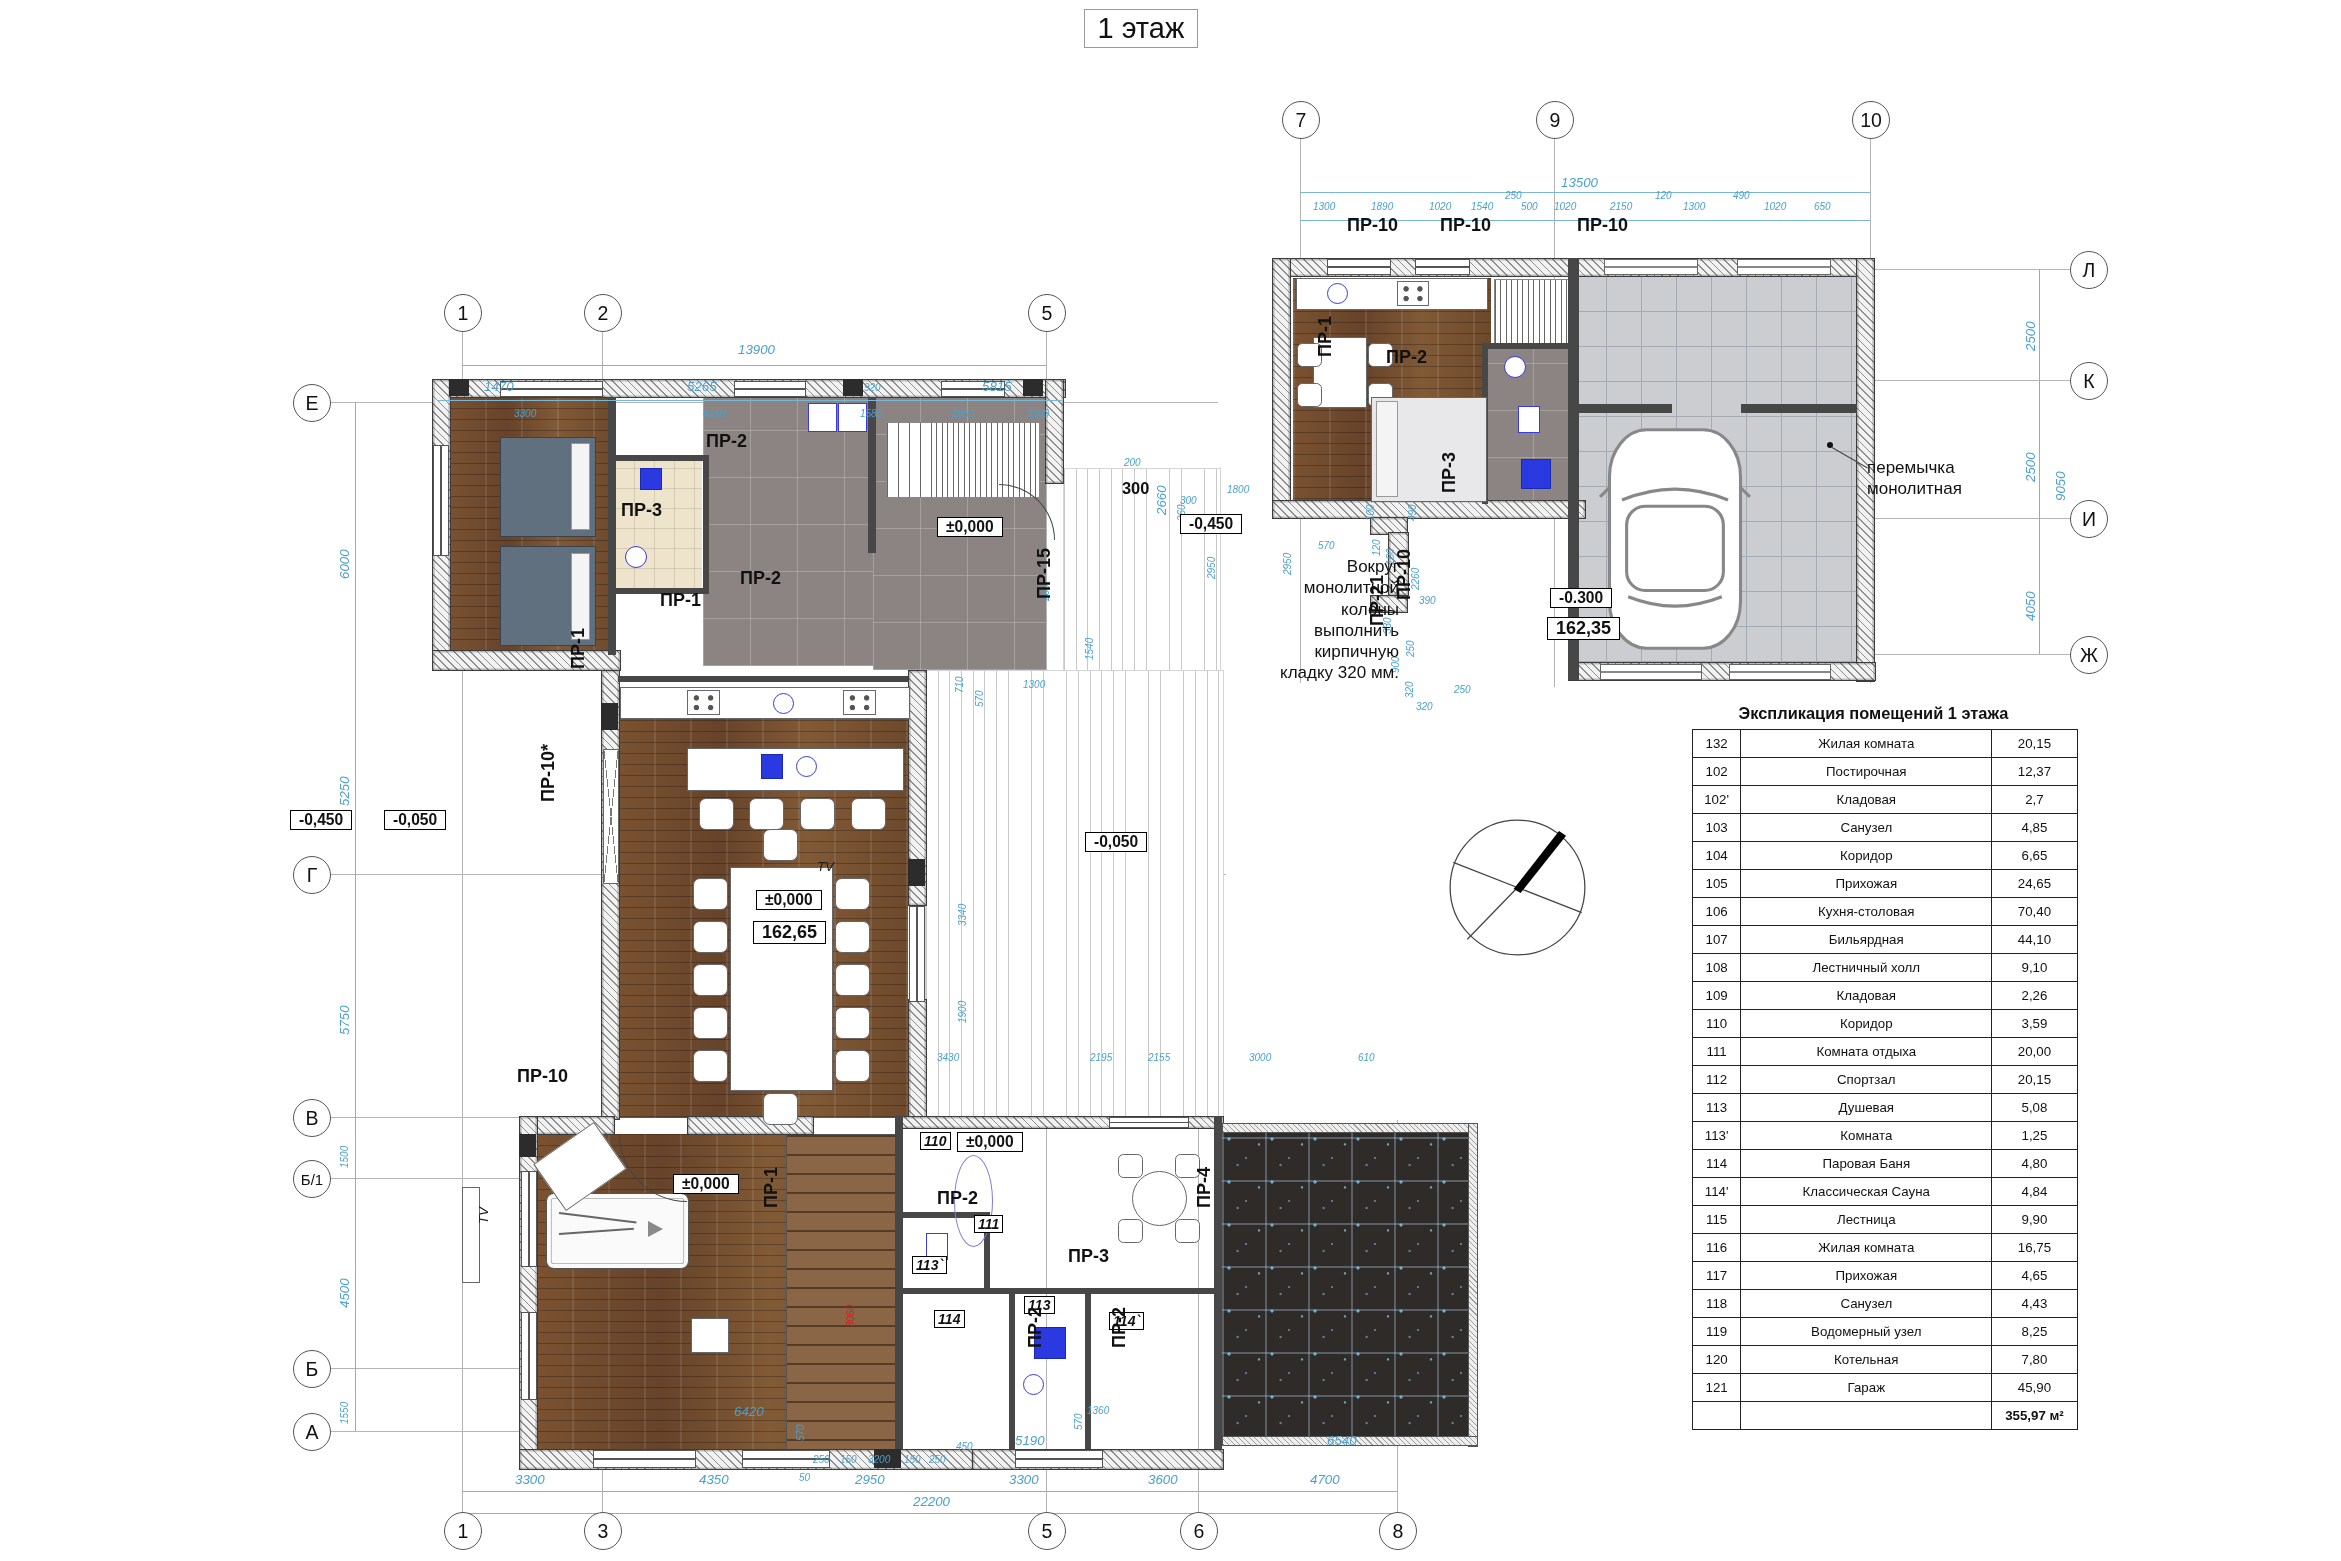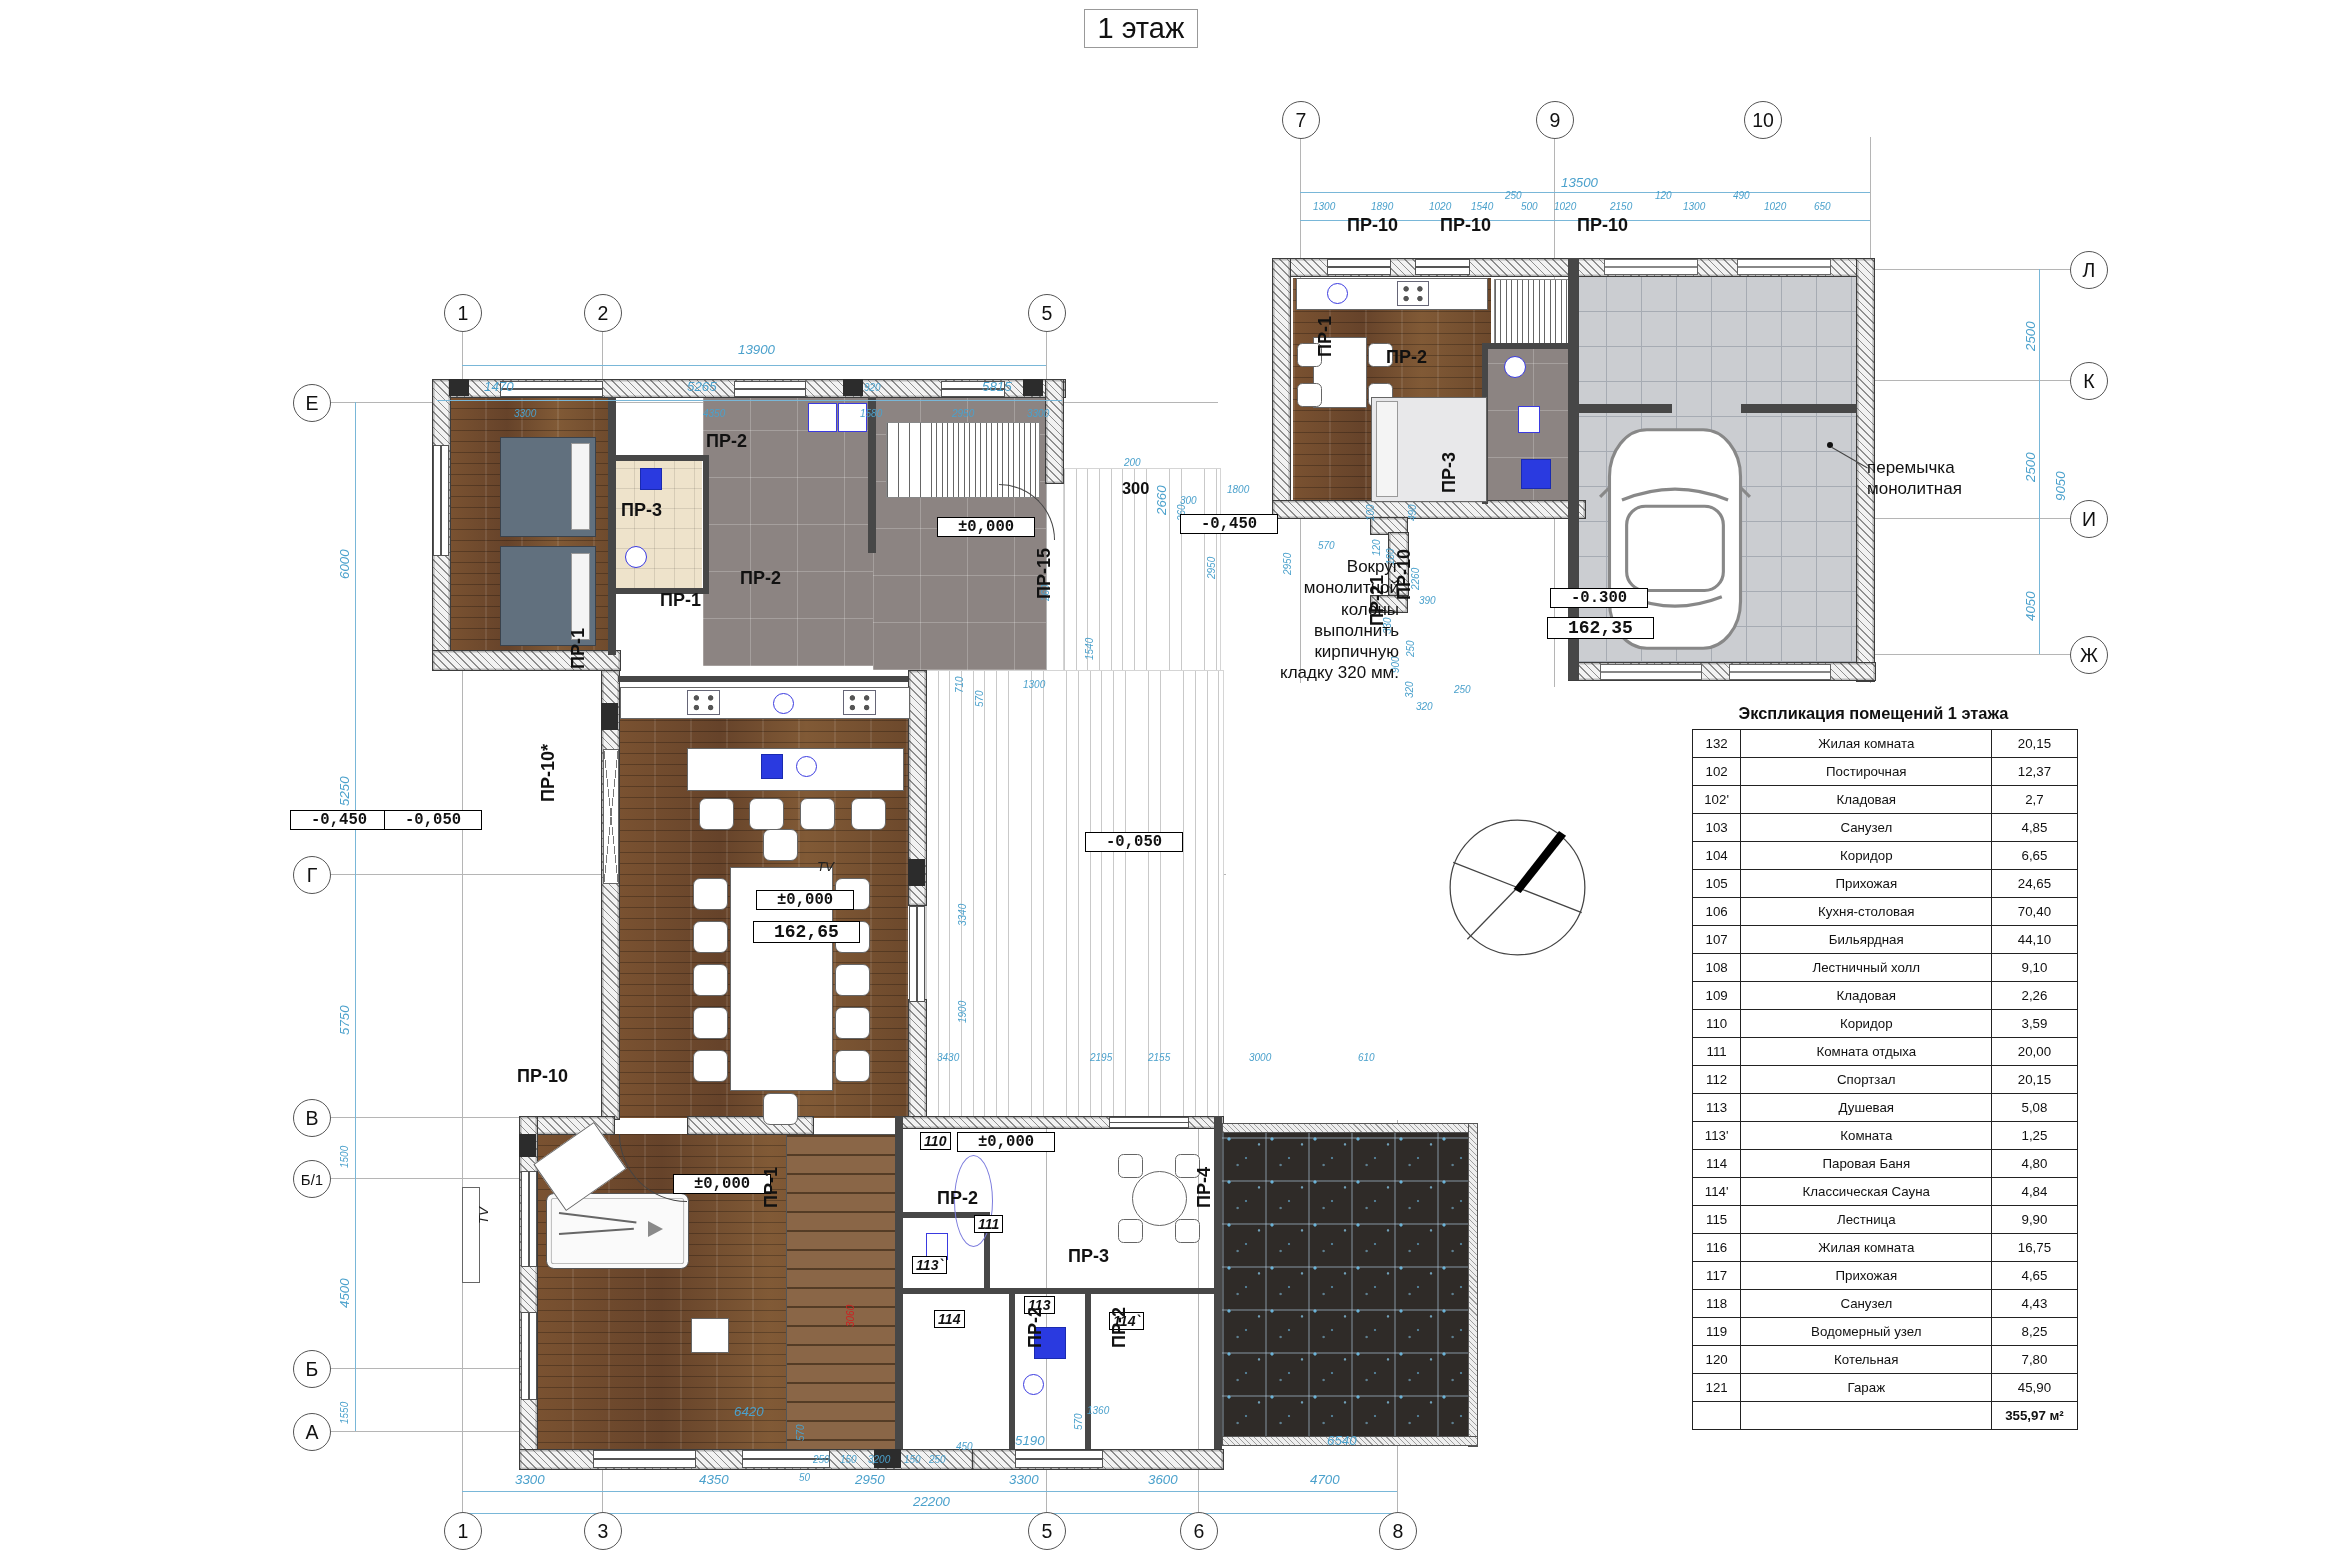--- a/index.html
+++ b/index.html
@@ -67,21 +67,21 @@
   
   .dim{position:absolute;z-index:6;color:#4ba1cc;font-size:13.3px;font-style:italic;white-space:nowrap;}
   .dim.sm{font-size:10px;}
   .dim.rot{transform:rotate(-90deg);transform-origin:left top;}
   .dim.red{color:#cc2222;}
   .dimline{position:absolute;z-index:5;background:#79b7d8;}
   .axisline{position:absolute;z-index:1;background:#b5b5b5;}
   .axis-circle{position:absolute;z-index:7;width:36px;height:36px;border:1.2px solid #555;border-radius:50%;background:#fff;
       display:flex;align-items:center;justify-content:center;font-size:19.5px;color:#111;}
   .axis-circle.smf{font-size:15px;}
-  .elev{position:absolute;z-index:8;border:1.2px solid #000;background:#fff;font-weight:bold;font-size:15.6px;padding:0 20px;white-space:nowrap;font-family:Liberation Mono, monospace;}
+  .elev{position:absolute;z-index:8;border:1.2px solid #000;background:#fff;font-weight:bold;font-size:15.6px;padding:0 8px;white-space:nowrap;}
   .elev.big{font-size:18px;}
   .blacktxt{position:absolute;z-index:8;font-weight:bold;font-size:16.4px;white-space:nowrap;}
   .rtag{position:absolute;z-index:8;border:1.2px solid #000;background:#fff;font-weight:bold;font-style:italic;font-size:14px;padding:0 3.1px;white-space:nowrap;}
   .plabel{position:absolute;z-index:8;font-weight:bold;font-size:18px;white-space:nowrap;}
   .plabel.rot{transform:rotate(-90deg);transform-origin:left bottom;}
   .note{position:absolute;z-index:8;font-size:17px;line-height:1.25;white-space:pre-line;}
   .tvtxt{position:absolute;z-index:8;font-size:13.3px;font-style:italic;color:#222;}
   .tvtxt.rot{transform:rotate(-90deg);}
   .leader{position:absolute;z-index:7;background:#444;height:1.2px;transform-origin:left center;}
   .dot{position:absolute;z-index:7;width:6.2px;height:6.2px;border-radius:50%;background:#111;}
@@ -344,21 +344,21 @@
   </div>
 <div class="axis-circle" style="left:293px;top:1413px;">
     <span>А</span>
   </div>
 <div class="axis-circle" style="left:1282px;top:101px;">
     <span>7</span>
   </div>
 <div class="axis-circle" style="left:1536px;top:101px;">
     <span>9</span>
   </div>
-<div class="axis-circle" style="left:1744px;top:101px;text-align:right;">
+<div class="axis-circle" style="left:1852px;top:101px;text-align:right;">
     <span>10</span>
   </div>
 <div class="axis-circle" style="left:2070px;top:251px;">
     <span>Л</span>
   </div>
 <div class="axis-circle" style="left:2070px;top:362px;">
     <span>К</span>
   </div>
 <div class="axis-circle" style="left:2070px;top:500px;">
     <span>И</span>

